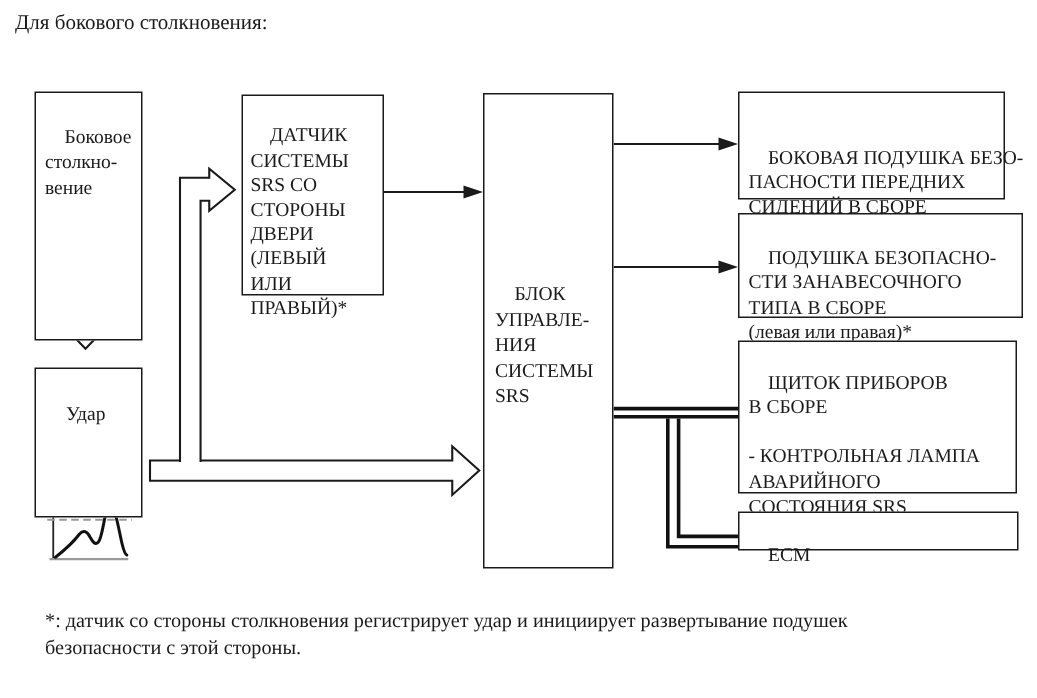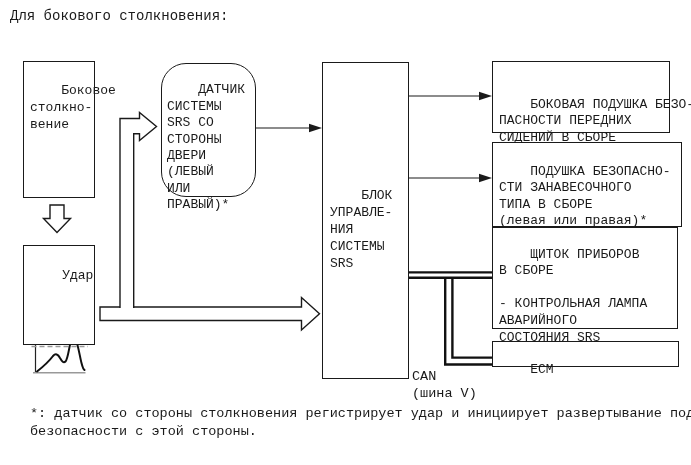--- a/index.html
+++ b/index.html
@@ -1,31 +1,31 @@
 <!DOCTYPE html>
 <html><head>
 <meta charset="utf-8">
 <style>
   html,body{margin:0;padding:0;background:#fff;}
   #stage{
     position:relative;width:691px;height:465px;background:#fff;
-    font-family:Liberation Mono, monospace;color:#1a1a1a;overflow:hidden;
+    font-family:Liberation Serif, serif;color:#1a1a1a;overflow:hidden;
   }
   #diagram-svg{position:absolute;left:0;top:0;z-index:0;}
   .box{
     position:absolute;box-sizing:border-box;background:#fff;
     border:1.5px solid #1a1a1a;z-index:1;
     font-size:13px;line-height:17px;white-space:pre;color:#1a1a1a;
   }
-  .box1{left:23px;top:61px;width:72px;height:137px;padding:3px 0 0 6px;}
+  .box1{left:23px;top:61px;width:72px;height:166px;padding:3px 0 0 6px;}
   .box2{left:23px;top:245px;width:72px;height:100px;padding:4px 0 0 7px;}
-  .box3{left:161px;top:63px;width:95px;height:134px;padding:2px 0 0 5px;line-height:16.4px;border-radius:25px;}
+  .box3{left:161px;top:63px;width:95px;height:134px;padding:2px 0 0 5px;line-height:16.4px;}
   .box4{left:322px;top:62px;width:87px;height:317px;padding:107px 0 0 7px;}
   .box5{left:492px;top:61px;width:178px;height:72px;padding:18px 0 0 6px;line-height:16.6px;}
-  .box6{left:492px;top:142px;width:190px;height:85px;padding:4px 0 0 6px;line-height:16.6px;}
+  .box6{left:492px;top:142px;width:190px;height:70px;padding:4px 0 0 6px;line-height:16.6px;}
   .box7{left:492px;top:227px;width:186px;height:102px;padding:2px 0 0 6px;line-height:16.6px;}
   .box8{left:492px;top:341px;width:187px;height:26px;padding:2px 0 0 6px;}
   .title{
     position:absolute;left:10px;top:7px;font-size:14px;line-height:18px;
     white-space:pre;z-index:1;
   }
   .can-label{
     position:absolute;left:412px;top:368px;font-size:13.5px;line-height:17px;
     white-space:pre;z-index:1;
   }
@@ -162,19 +162,17 @@
 
 - КОНТРОЛЬНАЯ ЛАМПА
 АВАРИЙНОГО
 СОСТОЯНИЯ SRS</span>
   </div>
 
   <div class="box box8">
     <span>ECM</span>
   </div>
 
-  <div class="can-label">CAN
-(шина V)</div>
 
   <div class="footnote">*: датчик со стороны столкновения регистрирует удар и инициирует развертывание подушек
 безопасности с этой стороны.</div>
 
 </div>
 
 </body></html>

